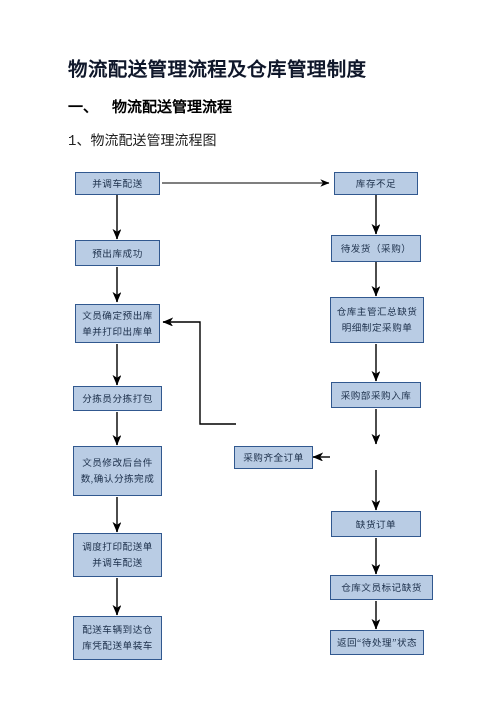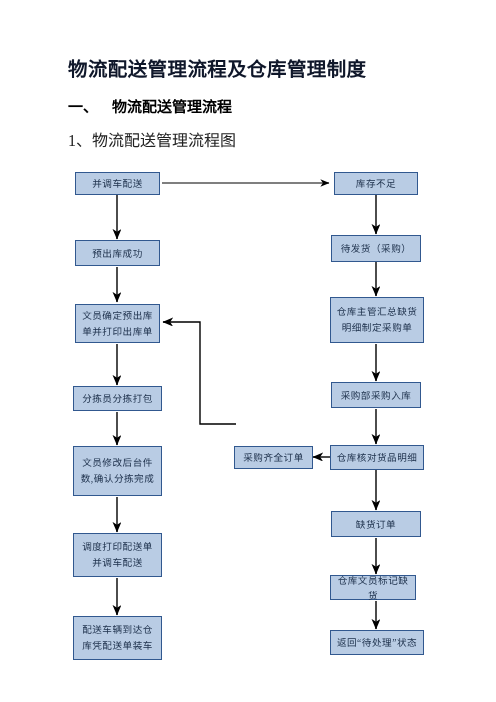--- a/index.html
+++ b/index.html
@@ -41,22 +41,22 @@
     font-size: 15px;
     line-height: 16px;
     color: #000;
     white-space: nowrap;
   }
   .sec-head .num { margin-right: 14px; }
   .sub-head {
     position: absolute;
     left: 68px;
     top: 133px;
-    font-family: Liberation Serif, serif;
-    font-size: 16px;
+    font-family: Liberation Mono, monospace;
+    font-size: 14px;
     line-height: 16px;
     color: #222;
     white-space: nowrap;
   }
 
   
   #flow {
     position: absolute;
     left: 0;
     top: 0;
@@ -155,22 +155,21 @@
 
     <div class="node" style="left:334px; top:172px; width:84px; height:23px;">库存不足</div>
 
     <div class="node" style="left:331px; top:235px; width:90px; height:27px;">待发货（采购）</div>
 
     <div class="node two-line" style="left:330px; top:297px; width:94px; height:46px;">仓库主管汇总缺货
 明细制定采购单</div>
 
     <div class="node" style="left:331px; top:382px; width:90px; height:26px;">采购部采购入库</div>
 
-    <div class="node" style="left:330px; top:445px; width:94px; height:25px;">仓库核对货品明细</div>
 
     <div class="node" style="left:331px; top:511px; width:90px; height:26px;">缺货订单</div>
 
-    <div class="node" style="left:330px; top:575px; width:86px; height:25px;">仓库文员标记缺货</div>
+    <div class="node" style="left:330px; top:575px; width:103px; height:25px;">仓库文员标记缺货</div>
 
     <div class="node" style="left:330px; top:630px; width:94px; height:25px;">返回“待处理”状态</div>
 
   </div>
 </div>
 
 </body></html>

